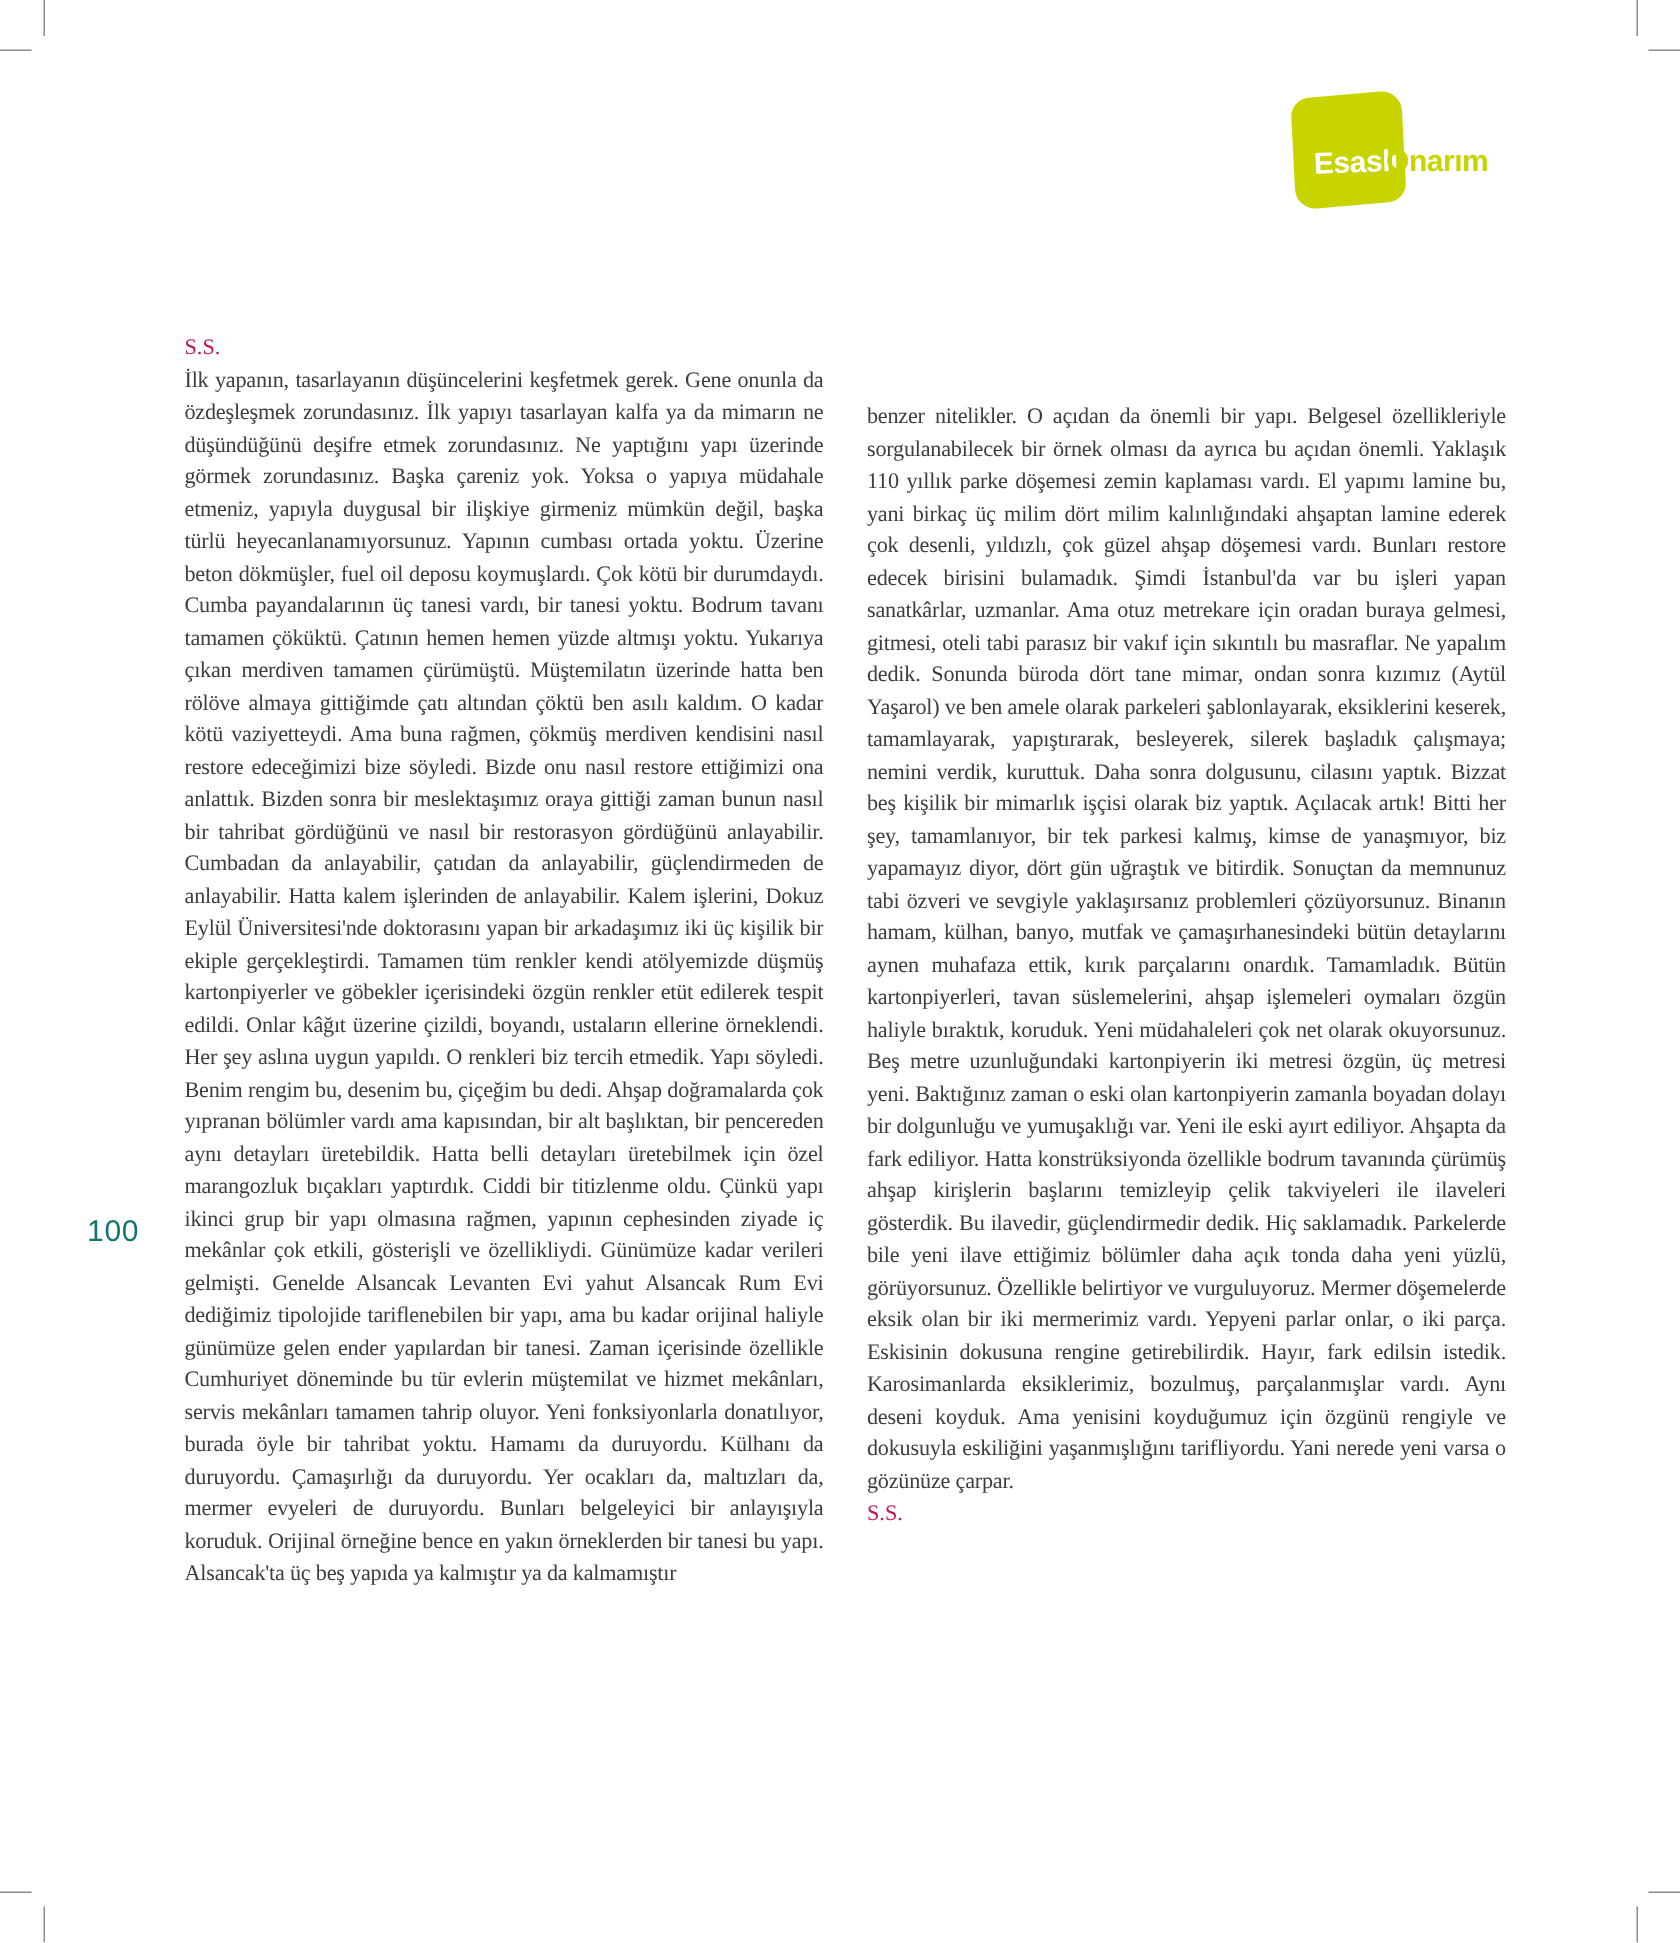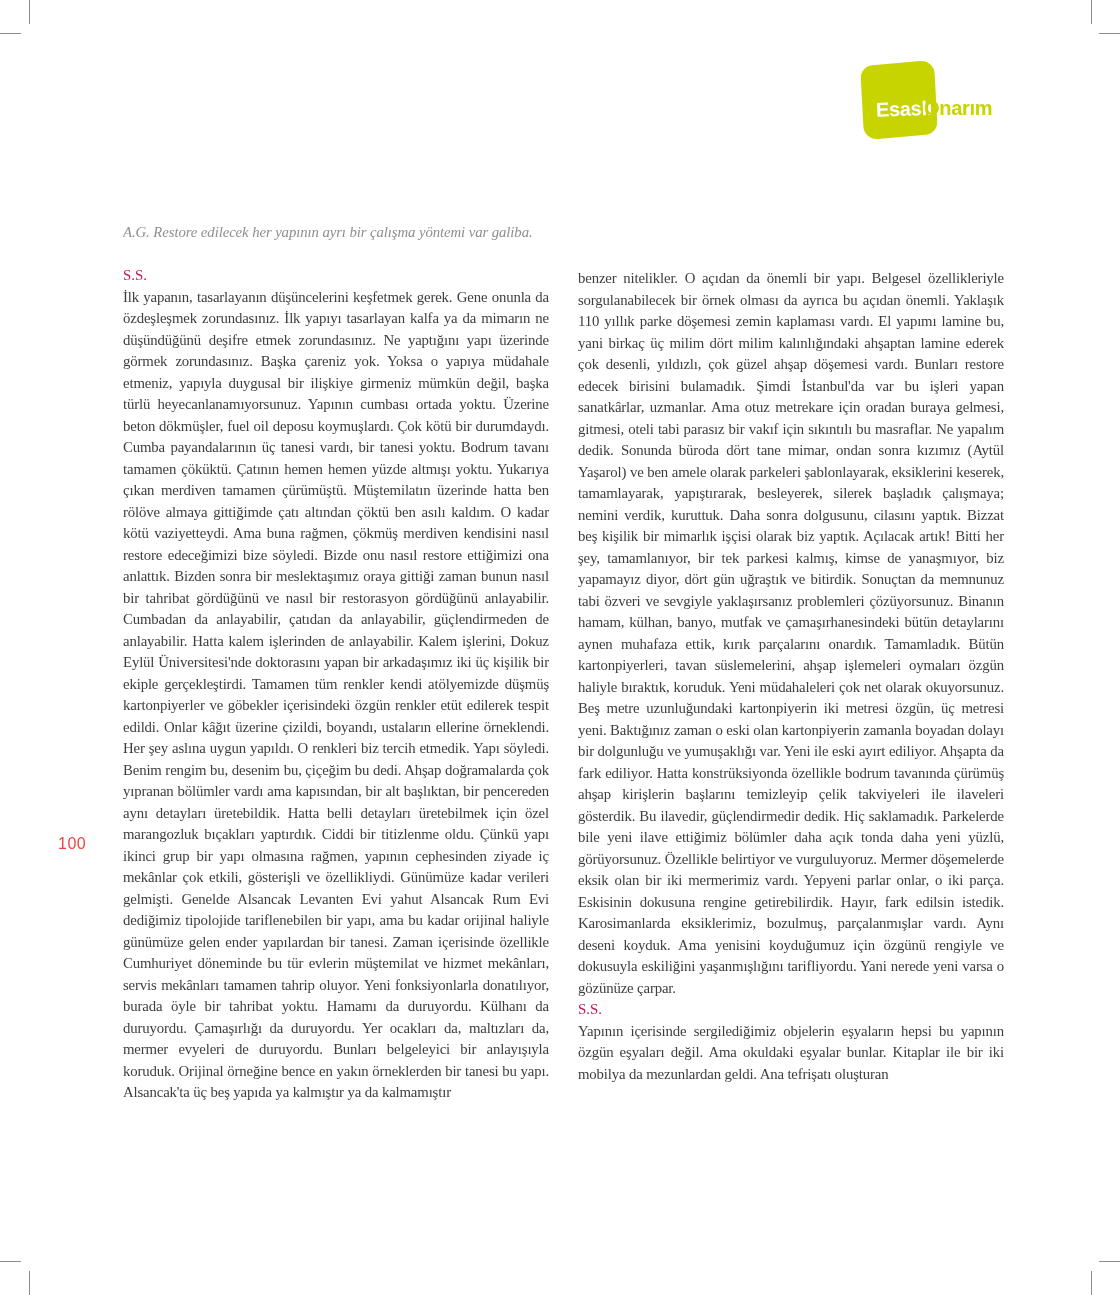--- a/index.html
+++ b/index.html
@@ -59,24 +59,24 @@
     color: #c8d400;
     font-size: 20px;
     font-weight: bold;
     letter-spacing: -0.3px;
   }
 
   
   .page-number {
     position: absolute;
     left: 58px;
-    top: 835px;
-    color: #ef4444;
+    top: 810px;
+    color: #0f766e;
     font-family: "Liberation Sans", "DejaVu Sans", sans-serif;
-    font-size: 16px;
+    font-size: 20px;
     letter-spacing: 0.5px;
   }
 
   
   .col {
     position: absolute;
     top: 222px;
     width: 426px;
     max-height: 1050px;
     overflow: hidden;
@@ -125,24 +125,22 @@
 
   <div class="logo">
     <div class="logo-shape"></div>
     <div class="logo-esasli">Esaslı</div>
     <div class="logo-onarim">Onarım</div>
   </div>
 
   <div class="page-number">100</div>
 
   <div class="col col-left">
-    <p class="question">A.G. Restore edilecek her yapının ayrı bir çalışma yöntemi var galiba.</p>
     <p class="speaker">S.S.</p>
     <p class="body-text">İlk yapanın, tasarlayanın düşüncelerini keşfetmek gerek. Gene onunla da özdeşleşmek zorundasınız. İlk yapıyı tasarlayan kalfa ya da mimarın ne düşündüğünü deşifre etmek zorundasınız. Ne yaptığını yapı üzerinde görmek zorundasınız. Başka çareniz yok.  Yoksa o yapıya müdahale etmeniz, yapıyla duygusal bir ilişkiye girmeniz mümkün değil, başka türlü heyecanlanamıyorsunuz.  Yapının cumbası ortada yoktu. Üzerine beton dökmüşler, fuel oil deposu koymuşlardı. Çok kötü bir durumdaydı.  Cumba payandalarının üç tanesi vardı, bir tanesi yoktu. Bodrum tavanı tamamen çöküktü. Çatının hemen hemen yüzde altmışı yoktu. Yukarıya çıkan merdiven tamamen çürümüştü. Müştemilatın üzerinde hatta ben rölöve almaya gittiğimde çatı altından çöktü ben asılı kaldım. O kadar kötü vaziyetteydi. Ama buna rağmen, çökmüş merdiven kendisini nasıl restore edeceğimizi bize söyledi. Bizde onu nasıl restore ettiğimizi ona anlattık. Bizden sonra bir meslektaşımız oraya gittiği zaman bunun nasıl bir tahribat gördüğünü ve nasıl bir restorasyon gördüğünü anlayabilir. Cumbadan da anlayabilir, çatıdan da anlayabilir, güçlendirmeden de anlayabilir. Hatta kalem işlerinden de anlayabilir. Kalem işlerini, Dokuz Eylül Üniversitesi'nde doktorasını yapan bir arkadaşımız iki üç kişilik bir ekiple gerçekleştirdi. Tamamen tüm renkler kendi atölyemizde düşmüş kartonpiyerler ve göbekler içerisindeki özgün renkler etüt edilerek tespit edildi. Onlar kâğıt üzerine çizildi, boyandı, ustaların ellerine örneklendi. Her şey aslına uygun yapıldı. O renkleri biz tercih etmedik. Yapı söyledi. Benim rengim bu, desenim bu, çiçeğim bu dedi. Ahşap doğramalarda çok yıpranan bölümler vardı ama kapısından, bir alt başlıktan, bir pencereden aynı detayları üretebildik. Hatta belli detayları üretebilmek için özel marangozluk bıçakları yaptırdık. Ciddi bir titizlenme oldu. Çünkü yapı ikinci grup bir yapı olmasına rağmen, yapının cephesinden ziyade iç mekânlar çok etkili, gösterişli ve özellikliydi. Günümüze kadar verileri gelmişti. Genelde Alsancak Levanten Evi yahut Alsancak Rum Evi dediğimiz tipolojide tariflenebilen bir yapı, ama bu kadar orijinal haliyle günümüze gelen ender yapılardan bir tanesi.  Zaman içerisinde özellikle Cumhuriyet döneminde bu tür evlerin müştemilat ve hizmet mekânları, servis mekânları tamamen tahrip oluyor. Yeni fonksiyonlarla donatılıyor, burada öyle bir tahribat yoktu. Hamamı da duruyordu. Külhanı da duruyordu. Çamaşırlığı da duruyordu. Yer ocakları da, maltızları da, mermer evyeleri de duruyordu. Bunları belgeleyici bir anlayışıyla koruduk.  Orijinal örneğine bence en yakın örneklerden bir tanesi bu yapı. Alsancak'ta üç beş yapıda ya kalmıştır ya da kalmamıştır</p>
   </div>
 
   <div class="col col-right">
     <p class="body-text">benzer nitelikler. O açıdan da önemli bir yapı. Belgesel özellikleriyle sorgulanabilecek bir örnek olması da ayrıca bu açıdan önemli. Yaklaşık 110 yıllık parke döşemesi zemin kaplaması vardı. El yapımı lamine bu, yani birkaç üç milim dört milim kalınlığındaki ahşaptan lamine ederek çok desenli, yıldızlı, çok güzel ahşap döşemesi vardı. Bunları restore edecek birisini bulamadık. Şimdi İstanbul'da var bu işleri yapan sanatkârlar, uzmanlar. Ama otuz metrekare için oradan buraya gelmesi, gitmesi, oteli tabi parasız bir vakıf için sıkıntılı bu masraflar. Ne yapalım dedik. Sonunda büroda dört tane mimar, ondan sonra kızımız (Aytül Yaşarol) ve ben amele olarak parkeleri şablonlayarak, eksiklerini keserek, tamamlayarak, yapıştırarak, besleyerek, silerek başladık çalışmaya; nemini verdik, kuruttuk. Daha sonra dolgusunu, cilasını yaptık. Bizzat beş kişilik bir mimarlık işçisi olarak biz yaptık. Açılacak artık! Bitti her şey, tamamlanıyor, bir tek parkesi kalmış, kimse de yanaşmıyor, biz yapamayız diyor, dört gün uğraştık ve bitirdik. Sonuçtan da memnunuz tabi özveri ve sevgiyle yaklaşırsanız problemleri çözüyorsunuz. Binanın hamam, külhan, banyo, mutfak ve çamaşırhanesindeki bütün detaylarını aynen muhafaza ettik, kırık parçalarını onardık. Tamamladık. Bütün kartonpiyerleri, tavan süslemelerini, ahşap işlemeleri oymaları özgün haliyle bıraktık, koruduk. Yeni müdahaleleri çok net olarak okuyorsunuz. Beş metre uzunluğundaki kartonpiyerin iki metresi özgün, üç metresi yeni. Baktığınız zaman o eski olan kartonpiyerin zamanla boyadan dolayı bir dolgunluğu ve yumuşaklığı var.  Yeni ile eski ayırt ediliyor. Ahşapta da fark ediliyor. Hatta konstrüksiyonda özellikle bodrum tavanında çürümüş ahşap kirişlerin başlarını temizleyip çelik takviyeleri ile ilaveleri gösterdik. Bu ilavedir, güçlendirmedir dedik. Hiç saklamadık. Parkelerde bile yeni ilave ettiğimiz bölümler daha açık tonda daha yeni yüzlü, görüyorsunuz. Özellikle belirtiyor ve vurguluyoruz. Mermer döşemelerde eksik olan bir iki mermerimiz vardı. Yepyeni parlar onlar, o iki parça. Eskisinin dokusuna rengine getirebilirdik. Hayır, fark edilsin istedik. Karosimanlarda eksiklerimiz, bozulmuş, parçalanmışlar vardı. Aynı deseni koyduk. Ama yenisini koyduğumuz için özgünü rengiyle ve dokusuyla eskiliğini yaşanmışlığını tarifliyordu. Yani nerede yeni varsa o gözünüze çarpar.</p>
     <p class="speaker">S.S.</p>
-    <p class="body-text">Yapının içerisinde sergilediğimiz objelerin eşyaların hepsi bu yapının özgün eşyaları değil. Ama okuldaki eşyalar bunlar. Kitaplar ile bir iki mobilya da mezunlardan geldi. Ana tefrişatı oluşturan</p>
   </div>
 
 </div>
 
 </body></html>

